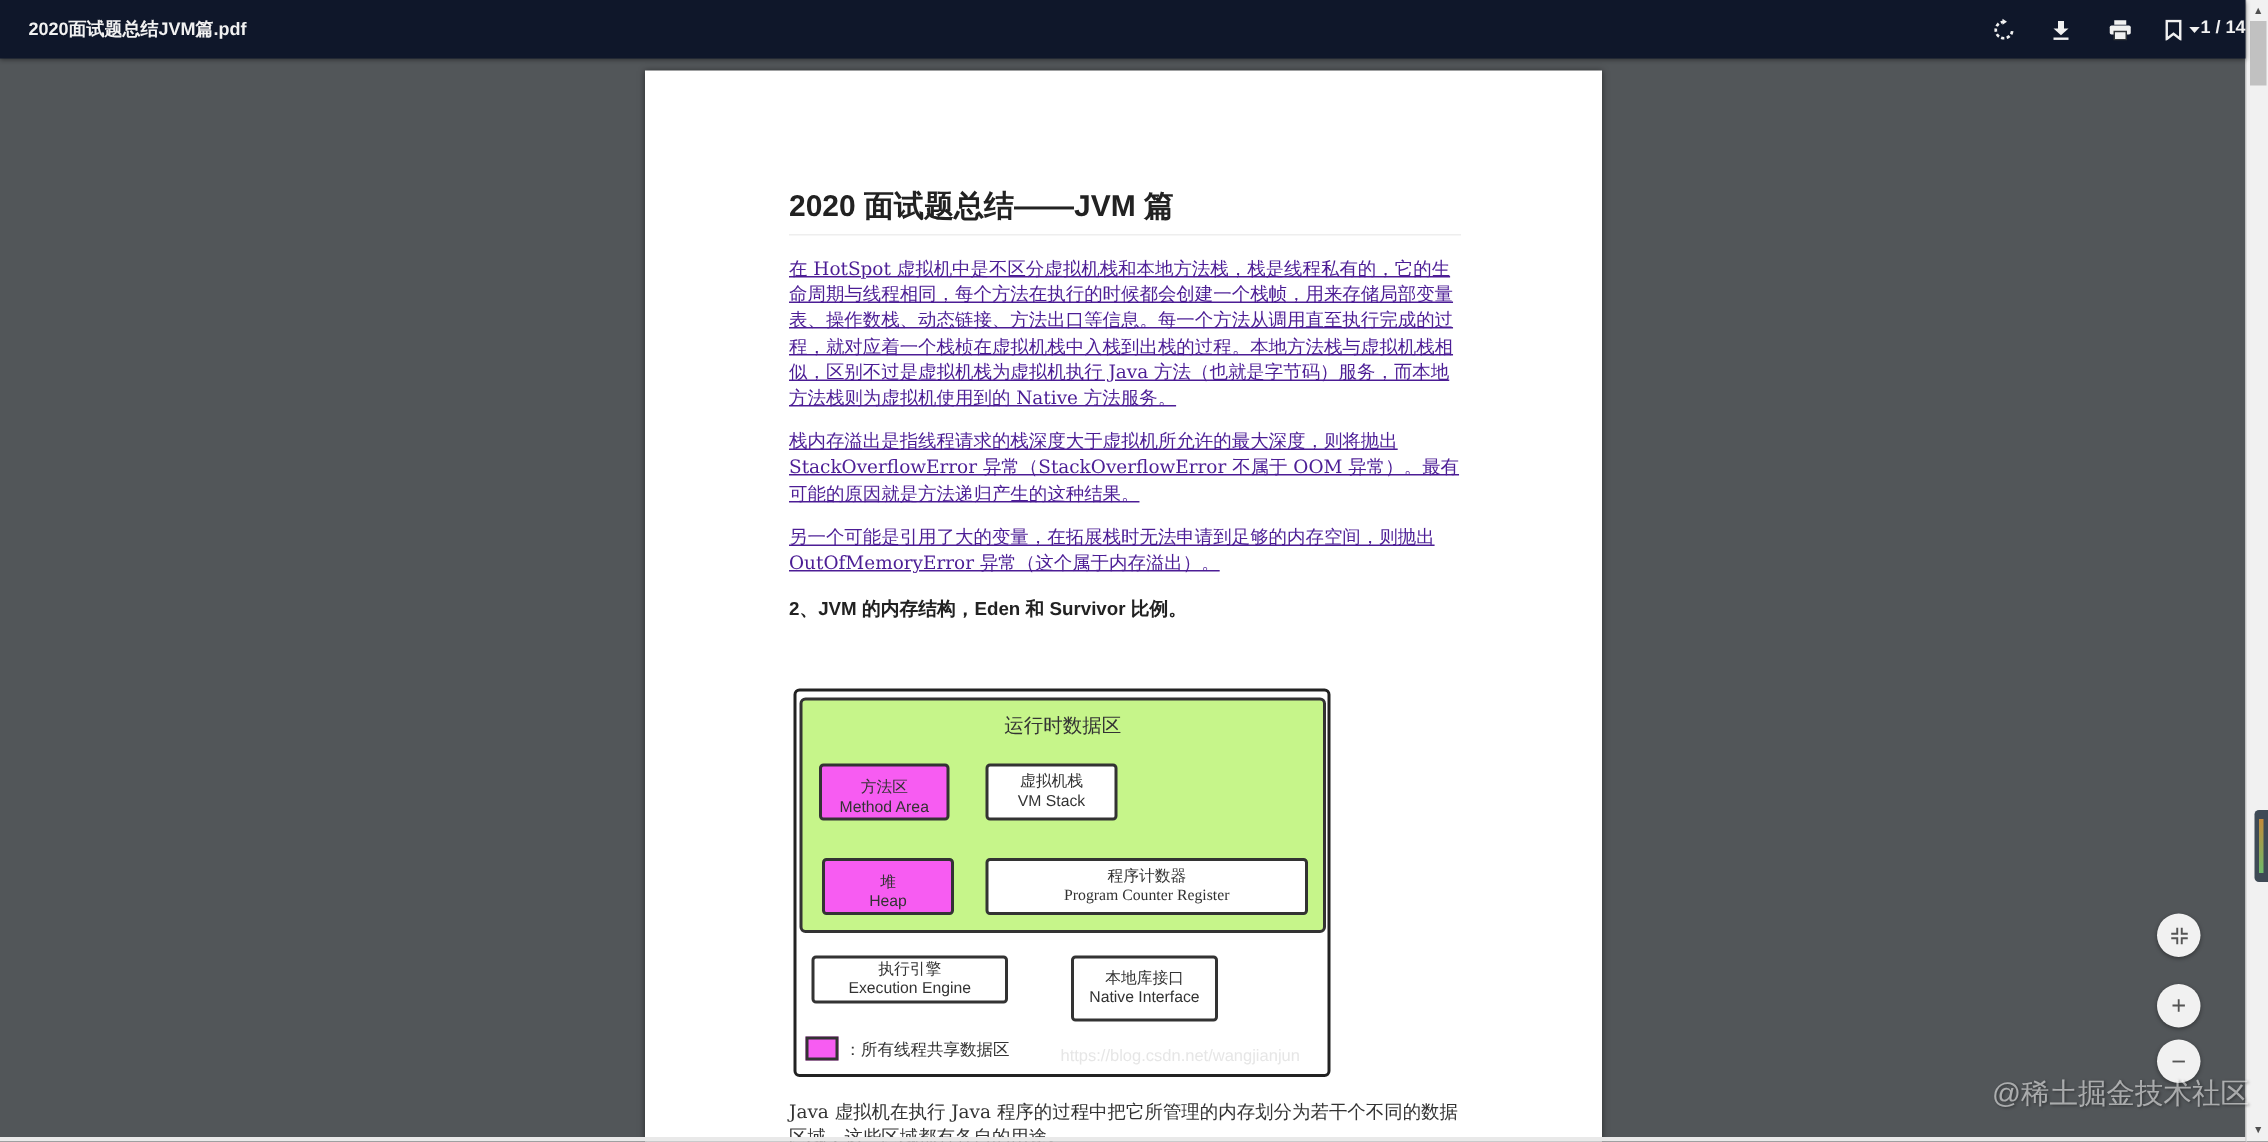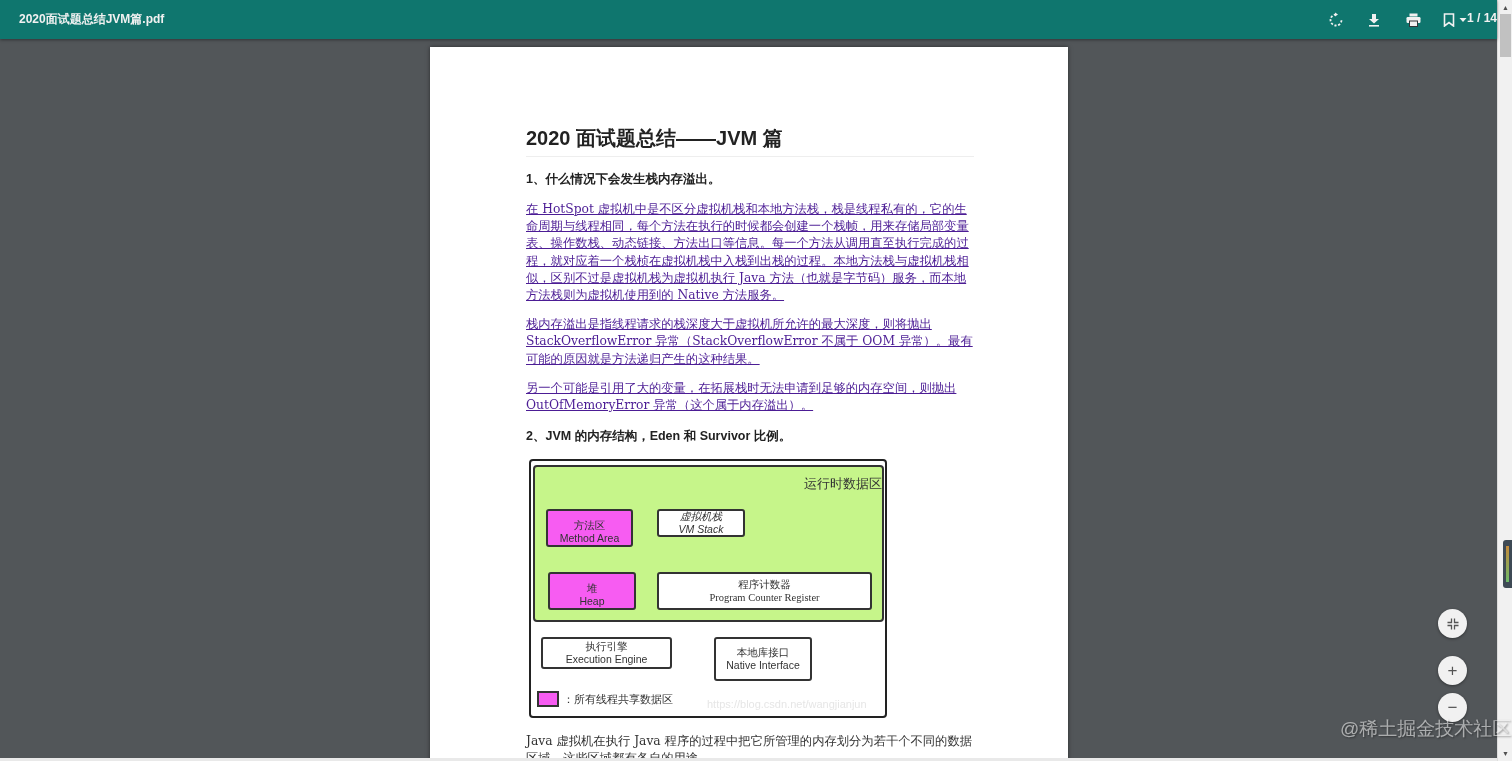--- a/index.html
+++ b/index.html
@@ -1,38 +1,38 @@
 <!DOCTYPE html>
 <html><head>
 <meta charset="utf-8">
 <style>
   * { box-sizing: border-box; margin: 0; padding: 0; }
   html, body { width: 1512px; height: 761px; overflow: hidden; background: #525659; font-family: "Liberation Sans", "DejaVu Sans", sans-serif; }
-  .toolbar { position: absolute; left: 0; top: 0; width: 1497px; height: 39px; background: #0f766e; box-shadow: 0 1px 3px rgba(0,0,0,0.4); z-index: 5; color: #f1f1f1; }
+  .toolbar { position: absolute; left: 0; top: 0; width: 1497px; height: 39px; background: #0f172a; box-shadow: 0 1px 3px rgba(0,0,0,0.4); z-index: 5; color: #f1f1f1; }
   .toolbar .title { position: absolute; left: 19px; top: 11px; font-size: 12px; font-weight: bold; color: #f1f1f1; }
   .toolbar .pages { position: absolute; left: 0; width: 1497px; top: 11px; text-align: right; font-size: 12px; font-weight: bold; color: #f1f1f1; pointer-events: none; }
   .toolbar .tb-btn { position: absolute; top: 8px; width: 24px; height: 24px; display: flex; align-items: center; justify-content: center; cursor: pointer; }
   .viewer { position: absolute; left: 0; top: 39px; width: 1497px; height: 722px; background: #525659; overflow: hidden; }
   .page { position: absolute; left: 430px; top: 8px; width: 638px; height: 740px; background: #fff; box-shadow: 0 0 4px rgba(0,0,0,0.5); }
   .content { position: absolute; left: 96px; top: 78px; width: 448px; color: #333; }
   .doc-title { font-size: 20px; font-weight: bold; color: #222; padding-bottom: 6px; border-bottom: 1px solid #eee; height: 32px; line-height: 26px; }
   .h2 { font-size: 12.5px; font-weight: bold; color: #222; margin-top: 14px; line-height: 16px; }
   .para { font-size: 12.3px; line-height: 17.2px; color: #4c1d95; margin-top: 12px; font-family: "DejaVu Serif", serif; text-decoration: underline; }
   .para.first { margin-top: 14px; }
   .diagram { position: absolute; left: 99px; top: 412px; width: 358px; height: 259px; border: 2px solid #222; border-radius: 4px; background: #fff; }
   .rt-area { position: absolute; left: 2px; top: 4px; width: 351px; height: 157px; background: #c6f58a; border: 2px solid #333; border-radius: 4px; }
-  .rt-title { position: absolute; left: 0; top: 8px; width: 100%; text-align: right; font-size: 13px; color: #333; }
+  .rt-title { position: absolute; left: 0; top: 8px; width: 100%; text-align: center; font-size: 13px; color: #333; }
   .box { position: absolute; background: #fff; border: 2px solid #333; border-radius: 3px; font-size: 10.5px; color: #333; text-align: center; display: flex; flex-direction: column; align-items: center; justify-content: center; line-height: 13px; }
   .box.shared { background: #f75cf2; justify-content: flex-end; }
   .legend { position: absolute; left: 6px; top: 230px; display: flex; align-items: center; font-size: 11px; color: #333; }
   .legend .swatch { width: 22px; height: 16px; background: #f75cf2; border: 2px solid #333; margin-right: 4px; }
   .watermark-url { position: absolute; left: 176px; top: 237px; font-size: 11px; color: #e6e6e6; }
   .bottom-text { position: absolute; left: 96px; top: 686px; width: 448px; font-size: 12.3px; line-height: 17.2px; color: #333; font-family: "DejaVu Serif", serif; }
   .fab { position: absolute; width: 29px; height: 29px; border-radius: 50%; background: #f1f1f1; box-shadow: 0 1px 3px rgba(0,0,0,0.4); display: flex; align-items: center; justify-content: center; color: #555; font-size: 17px; cursor: pointer; }
-  .brand-wm { position: absolute; left: 1328px; top: 716px; font-size: 19px; color: rgba(255,255,255,0.55); text-shadow: 1px 1px 2px rgba(0,0,0,0.4); z-index: 6; margin-left: 12px; }
+  .brand-wm { position: absolute; left: 1328px; top: 716px; font-size: 19px; color: rgba(255,255,255,0.55); text-shadow: 1px 1px 2px rgba(0,0,0,0.4); z-index: 6; }
   .scrollbar { position: absolute; left: 1497px; top: 0; width: 15px; height: 761px; background: #f1f1f1; border-left: 1px solid #ddd; }
   .scrollbar .arrow { position: absolute; left: 0; width: 15px; height: 14px; display: flex; align-items: center; justify-content: center; font-size: 7px; color: #505050; }
   .scrollbar .thumb { position: absolute; left: 2px; top: 14px; width: 11px; height: 43px; background: #c1c1c1; }
   .side-tab { position: absolute; left: 1503px; top: 540px; width: 9px; height: 48px; background: #3e4a55; border-radius: 3px 0 0 3px; }
   .side-tab .bar { position: absolute; left: 3px; top: 6px; width: 3px; height: 36px; background: linear-gradient(#c48a3a, #6dbb6a); }
   .taskbar-strip { position: absolute; left: 0; top: 758px; width: 1497px; height: 3px; background: #e9e9e9; z-index: 7; }
 </style>
 </head>
 <body>
 
@@ -66,35 +66,34 @@
     <svg width="8" height="6" viewBox="0 0 8 6" style="margin-left:4px;">
       <path d="M0.5 1 L7.5 1 L4 5 Z" fill="#f1f1f1"></path>
     </svg>
   </div>
 </div>
 
 <div class="viewer">
   <div class="page">
     <div class="content">
       <div class="doc-title">2020 面试题总结——JVM 篇</div>
-      <div class="h2">1、什么情况下会发生栈内存溢出。</div>
       <div class="para first">在 HotSpot 虚拟机中是不区分虚拟机栈和本地方法栈，栈是线程私有的，它的生命周期与线程相同，每个方法在执行的时候都会创建一个栈帧，用来存储局部变量表、操作数栈、动态链接、方法出口等信息。每一个方法从调用直至执行完成的过程，就对应着一个栈桢在虚拟机栈中入栈到出栈的过程。本地方法栈与虚拟机栈相似，区别不过是虚拟机栈为虚拟机执行 Java 方法（也就是字节码）服务，而本地方法栈则为虚拟机使用到的 Native 方法服务。</div>
       <div class="para">栈内存溢出是指线程请求的栈深度大于虚拟机所允许的最大深度，则将抛出 StackOverflowError 异常（StackOverflowError 不属于 OOM 异常）。最有可能的原因就是方法递归产生的这种结果。</div>
       <div class="para">另一个可能是引用了大的变量，在拓展栈时无法申请到足够的内存空间，则抛出 OutOfMemoryError 异常（这个属于内存溢出）。</div>
       <div class="h2">2、JVM 的内存结构，Eden 和 Survivor 比例。</div>
     </div>
 
     <div class="diagram">
       <div class="rt-area">
         <div class="rt-title">运行时数据区</div>
         <div class="box shared" style="left:11px; top:42px; width:87px; height:38px;">
           <span>方法区</span>
           <span>Method Area</span>
         </div>
-        <div class="box" style="left:122px; top:42px; width:88px; height:28px;font-style:italic;">
+        <div class="box" style="left:122px; top:42px; width:88px; height:38px;">
           <span>虚拟机栈</span>
           <span>VM Stack</span>
         </div>
         <div class="box shared" style="left:13px; top:105px; width:88px; height:38px;">
           <span>堆</span>
           <span>Heap</span>
         </div>
         <div class="box" style="left:122px; top:105px; width:215px; height:38px;font-family:Liberation Serif, serif;">
           <span>程序计数器</span>
           <span>Program Counter Register</span>

